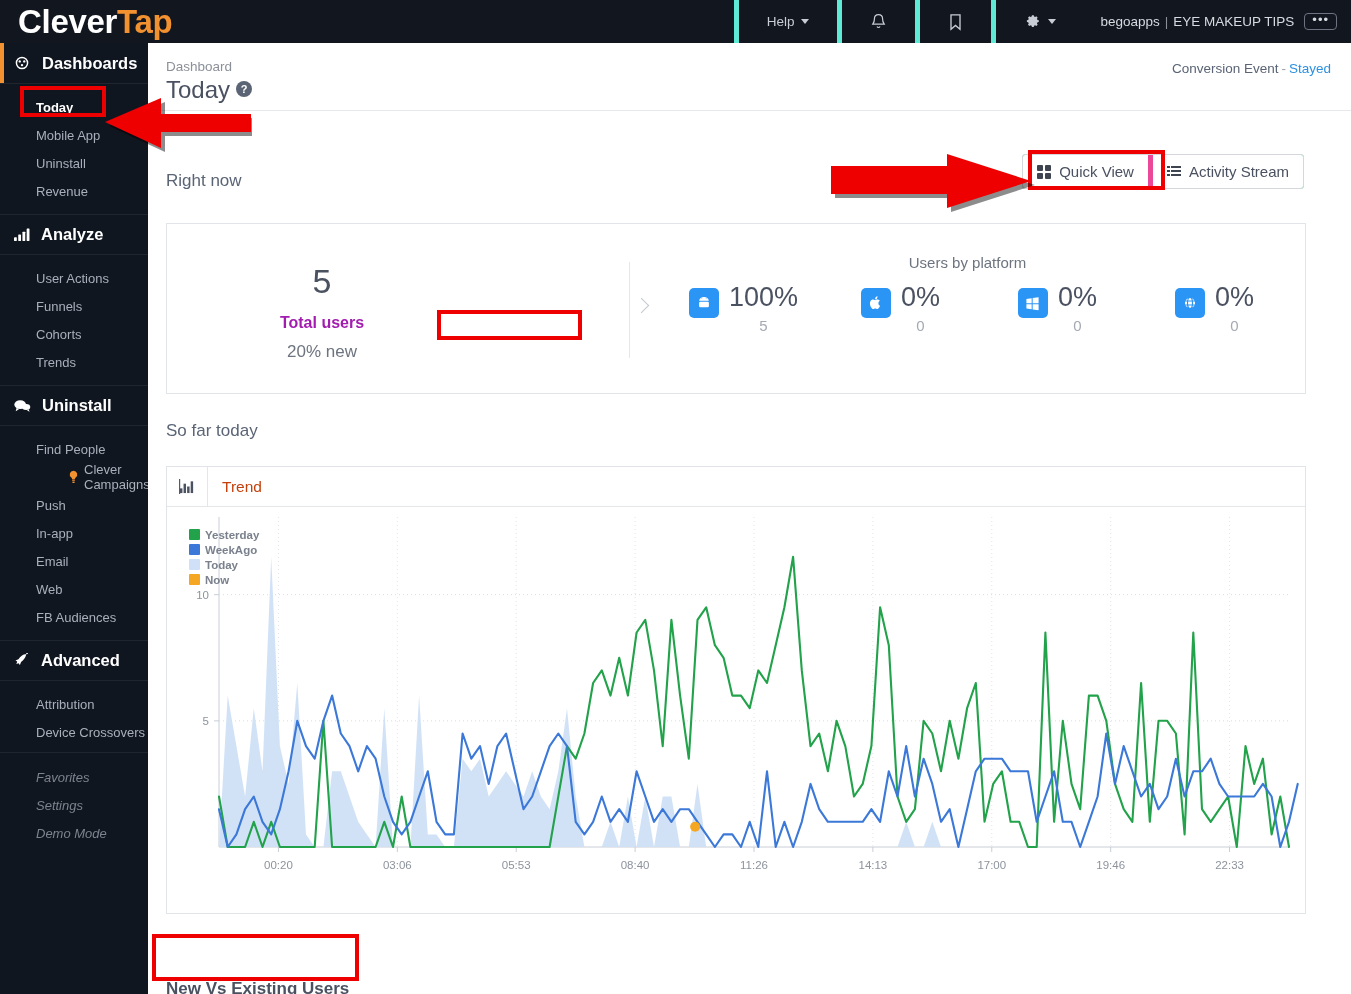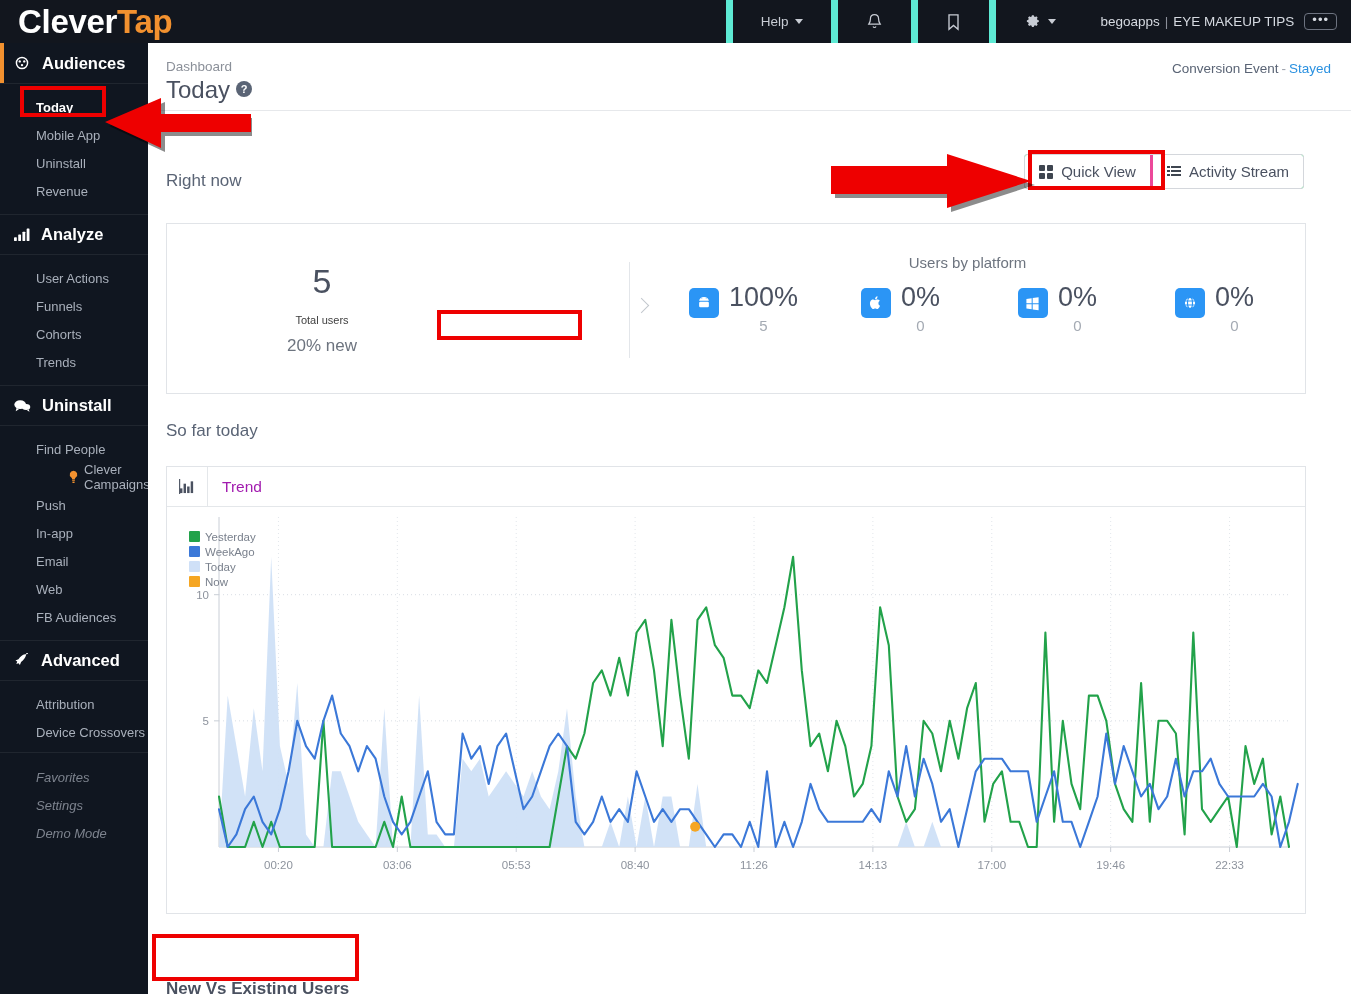--- a/index.html
+++ b/index.html
@@ -22,21 +22,21 @@
     letter-spacing: -0.3px;
   }
   .brand .clever { color: #ffffff; }
   .brand .tap { color: #f2912f; }
   .topbar-right {
     margin-left: auto; display: flex; align-items: center; height: 43px;
   }
   .tb-item {
     height: 43px; display: flex; align-items: center; gap: 7px;
     padding: 0 28px; color: #c8ccd4; font-size: 13.5px;
-    border-left: 7px solid #5eead4; cursor: pointer;
+    border-left: 5px solid #5eead4; cursor: pointer;
   }
   .caret {
     width: 0; height: 0; border-left: 4px solid transparent;
     border-right: 4px solid transparent; border-top: 5px solid #c8ccd4;
   }
   .acct { color: #d6dae1; font-size: 13.5px; padding: 0 10px 0 16px; display:flex; align-items:center; }
   .acct .sep { color: #8a8f99; margin: 0 5px; }
   .dots-btn {
     border: 1px solid #6d7380; border-radius: 4px; color: #d6dae1;
     padding: 1px 7px 4px 7px; font-size: 13px; line-height: 10px;
@@ -94,31 +94,31 @@
   #sofar-title   { position: absolute; left: 18px; top: 378px; }
 
   .toggle-wrap {
     position: absolute; right: 47px; top: 111px; display: flex;
     border: 1px solid #d4d7dc; border-radius: 3px; background: #22c55e; overflow: hidden;
   }
   .toggle-btn {
     display: flex; align-items: center; gap: 8px; padding: 8px 14px;
     font-size: 15px; color: #4a5160; cursor: pointer; background: #fff;
   }
-  .toggle-btn + .toggle-btn { border-left: 3px solid #ec4899; justify-content: space-between; }
+  .toggle-btn + .toggle-btn { border-left: 5px solid #ec4899; justify-content: space-between; }
 
   .card {
     position: absolute; background: #fff; border: 1px solid #e1e4e8;
   }
   #rightnow-card { left: 18px; top: 180px; width: 1140px; height: 171px; }
   #sofar-card    { left: 18px; top: 423px; width: 1140px; height: 448px; }
 
   .metric { position: absolute; text-align: center; }
   .metric .big { font-size: 34px; color: #4a5160; font-weight: 400; }
-  .metric .sub { font-size: 11px; color: #404040; margin-top: 13px; }
+  .metric .sub { font-size: 16px; color: #a21caf; margin-top: 13px; font-weight: bold; }
   .metric .tiny { font-size: 17px; color: #6d747f; margin-top: 10px; }
   .metric .small-num { font-size: 18px; color: #a4aab3; vertical-align: 2px; margin-left: 3px; }
 
   .divider-chev {
     position: absolute; left: 462px; top: 38px; width: 1px; height: 96px;
     background: #e3e6ea;
   }
   .chev {
     position: absolute; left: 469px; top: 76px;
     width: 11px; height: 11px;
@@ -142,25 +142,25 @@
   .plat-cnt { font-size: 15px; color: #a4aab3; margin-top: 5px; text-align: center; }
 
   .trend-head {
     position: absolute; left: 0; top: 0; width: 1138px; height: 40px;
     border-bottom: 1px solid #e4e7ea; display: flex; align-items: center;
   }
   .trend-ico-box {
     width: 41px; height: 39px; display: flex; align-items: center; justify-content: center;
     border-right: 1px solid #e4e7ea;
   }
-  .trend-label { padding-left: 14px; font-size: 15.5px; color: #a21caf; }
+  .trend-label { padding-left: 14px; font-size: 15.5px; color: #c2410c; }
 
   .chart-area { position: absolute; left: 0; top: 40px; width: 1138px; height: 406px; }
   .legend { position: absolute; left: 22px; top: 22px; font-size: 11.5px; color: #7a818d; }
-  .legend-row { display: flex; align-items: center; gap: 5px; height: 15px; }
+  .legend-row { display: flex; align-items: flex-start; gap: 5px; height: 15px; font-weight: bold; }
   .lg-sw { width: 11px; height: 11px; border-radius: 1px; }
 
   .bottom-title {
     position: absolute; left: 18px; top: 936px;
     font-size: 17px; color: #4a5160; font-weight: 600;
   }
 
   
   .anno-box {
     position: absolute; border: 4px solid #ee0000; background: transparent;
@@ -219,21 +219,21 @@
 
     <div class="nav-group first active">
       <span class="ico">
         <svg width="18" height="18" viewBox="0 0 20 20" fill="#ffffff">
           <path d="M10 3a7 7 0 100 14 7 7 0 000-14zm0 1.6a5.4 5.4 0 015.4 5.4 5.4 5.4 0 01-5.4 5.4A5.4 5.4 0 014.6 10 5.4 5.4 0 0110 4.6z"></path>
           <circle cx="7.5" cy="8.2" r="1.3"></circle>
             <circle cx="12.5" cy="8.2" r="1.3"></circle>
             <circle cx="10" cy="12.3" r="1.3"></circle>
         </svg>
       </span>
-      <span>Audiences</span>
+      <span>Dashboards</span>
     </div>
     <div class="nav-pad"></div>
     <div class="nav-item sel">
       <span>Today</span>
     </div>
     <div class="nav-item">
       <span>Mobile App</span>
     </div>
     <div class="nav-item">
       <span>Uninstall</span>

